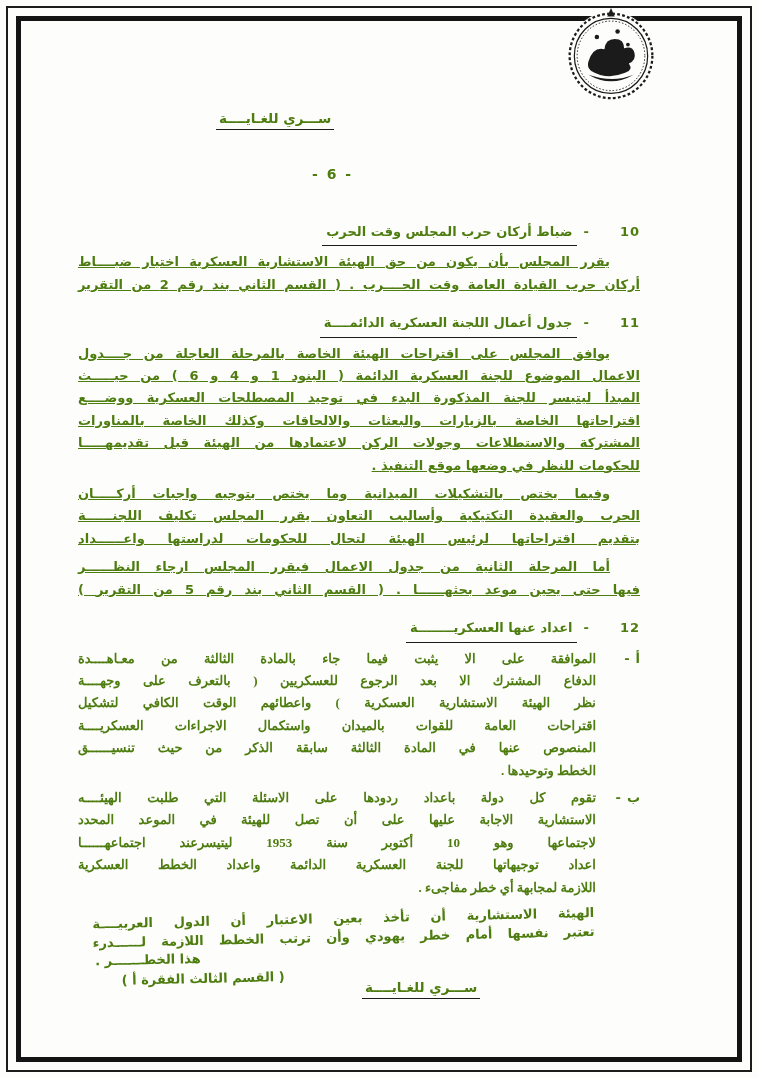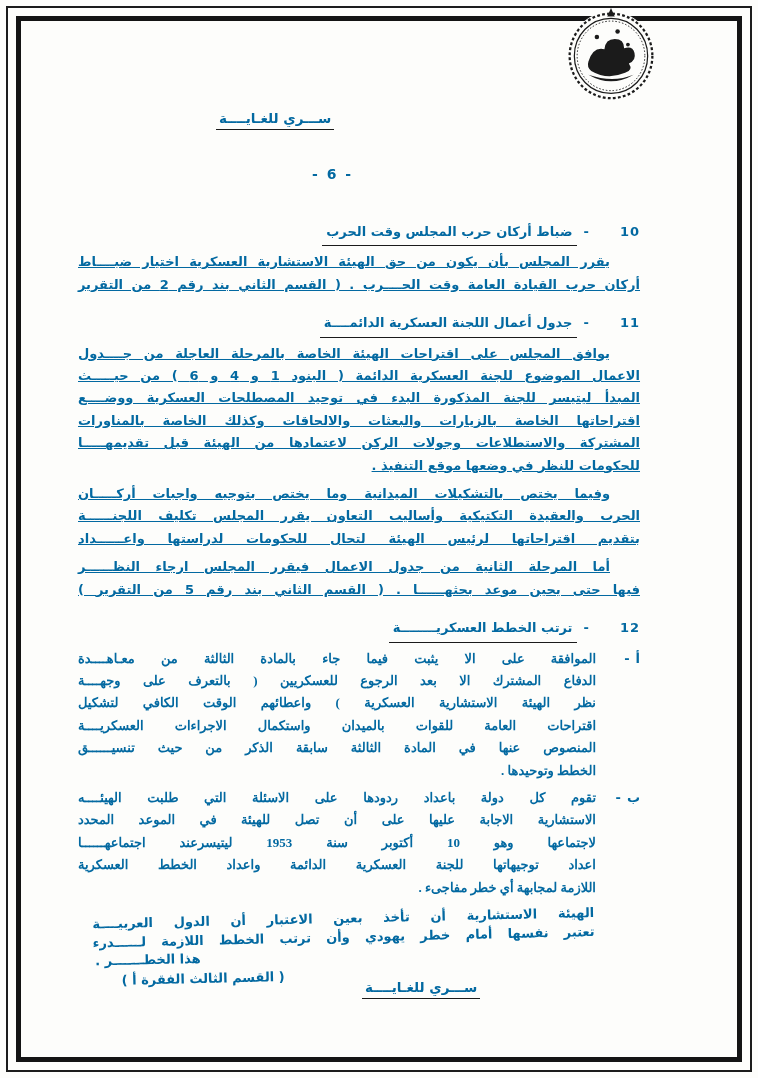--- a/index.html
+++ b/index.html
@@ -2,21 +2,21 @@
 <html lang="ar"><head>
 <meta charset="utf-8">
 <style>
   * { box-sizing: border-box; margin: 0; padding: 0; }
   html, body { background: #ffffff; }
   .page {
     position: relative;
     width: 758px; height: 1078px;
     margin: 0 auto;
     background: #fdfdfb;
-    color: #0369a1;
+    color: #4d7c0f;
     font-family: "DejaVu Sans", sans-serif;
     direction: rtl;
     overflow: hidden;
   }
   .frame-outer {
     position: absolute; top: 6px; left: 6px; right: 6px; bottom: 6px;
     border: 2px solid #1c1c1c;
   }
   .frame-inner {
     position: absolute; top: 16px; left: 16px; right: 16px; bottom: 16px;
@@ -129,21 +129,21 @@
       <div class="para">
         <div class="tline ind">أما المرحلة الثانية من جدول الاعمال فيقرر المجلس ارجاء النظــــــر</div>
         <div class="tline">فيها حتى يحين موعد بحثهــــــا .      ( القسم الثاني بند رقم 5 من التقرير )</div>
       </div>
     </section>
 
     <section class="sec">
       <div class="sec-head">
         <span class="sec-num">12</span>
         <span class="sec-dash">-</span>
-        <span class="sec-title">ترتب الخطط العسكريــــــــة</span>
+        <span class="sec-title">اعداد عنها العسكريــــــــة</span>
       </div>
 
       <div class="subitem">
         <div class="sub-head">
           <span>أ</span>
           <span>-</span>
         </div>
         <div class="sub-body">
           <div class="tline">الموافقة على الا يثبت فيما جاء بالمادة الثالثة من معـاهــــدة</div>
           <div class="tline">الدفاع المشترك الا بعد الرجوع للعسكريين ( بالتعرف على وجهــــة</div>

